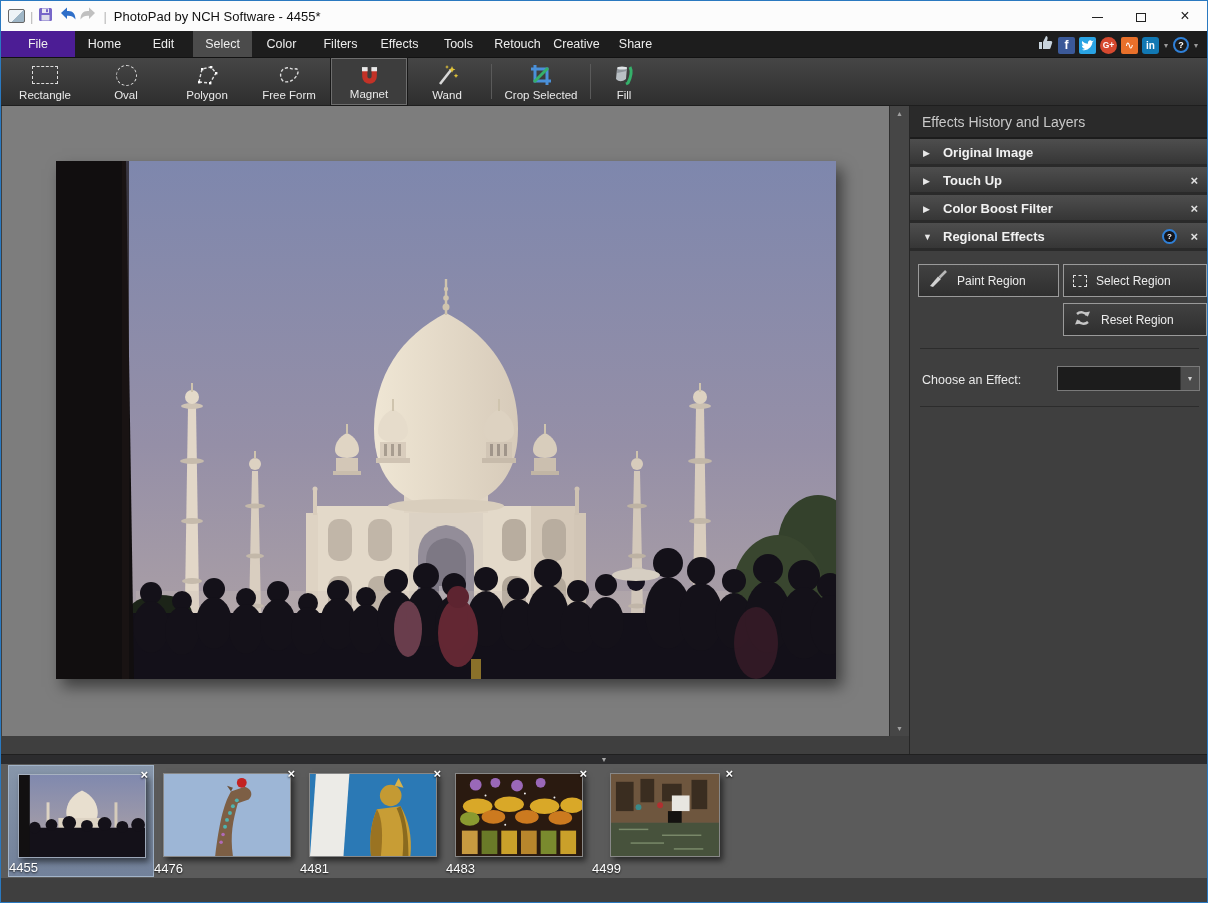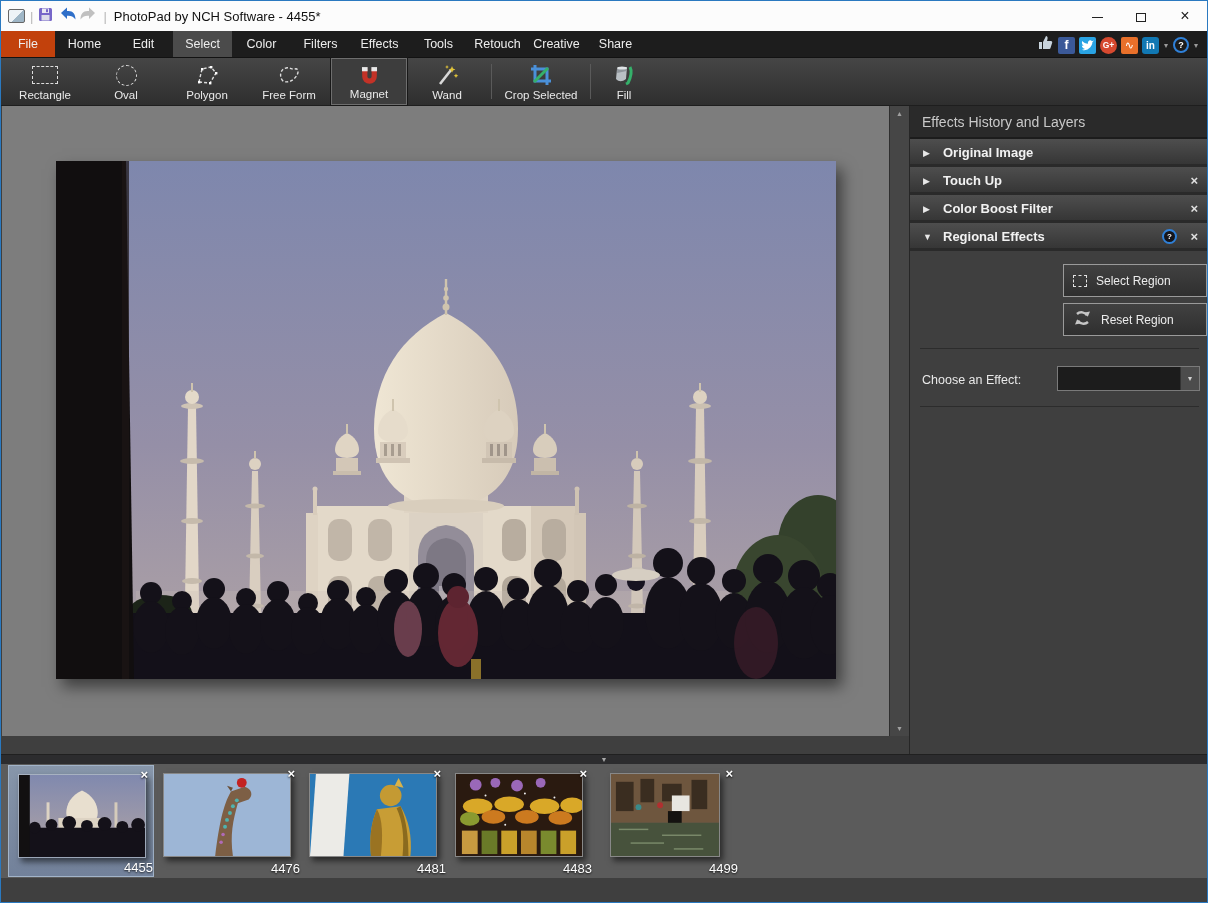--- a/index.html
+++ b/index.html
@@ -10,21 +10,21 @@
 .tbar .sep{color:#b8b8b8;font-size:13px;margin:0 5px}
 .tbar .ttl{font-size:13px;color:#111;margin-left:2px}
 .appico{width:17px;height:14px;border:1px solid #666;background:linear-gradient(135deg,#eef3f7 55%,#9fb6c6 55%);border-radius:2px}
 .wbtn{position:absolute;top:0;height:30px;width:44px;text-align:center;line-height:30px;color:#222;font-size:14px}
 .wbtn.min{right:88px}.wbtn.max{right:44px}.wbtn.cls{right:0}
 .maxbox{display:inline-block;width:10px;height:9px;border:1.2px solid #222;vertical-align:middle}
 .minline{display:inline-block;width:11px;border-top:1.4px solid #222;vertical-align:middle}
 
 .tabs{position:absolute;left:0;top:30px;width:100%;height:27px;background:#1d1d1d;display:flex;border-bottom:1px solid #121212}
 .tab{width:59px;text-align:center;line-height:26px;font-size:12.5px;color:#ededed}
-.tab.file{width:54px;background:#c2410c}
+.tab.file{width:74px;background:#4c1d95}
 .tab.active{background:#4b4b4b}
 .socials{position:absolute;right:8px;top:34px;display:flex;align-items:center;gap:4px}
 .sq{width:17px;height:17px;display:flex;align-items:center;justify-content:center;color:#fff;font-weight:bold;border-radius:2px}
 .sq.fb{background:#3b5998;font-size:12px}
 .sq.tw{background:#29a3e3}
 .sq.gp{background:#d6492f;border-radius:50%;font-size:8.5px}
 .sq.nc{background:#e8702a;font-size:11px;font-weight:normal}
 .sq.li{background:#1178b3;font-size:10px;border-radius:3px}
 .chev{color:#9a9a9a;font-size:8px;padding:0 1px}
 .helpc{width:16px;height:16px;border-radius:50%;border:2px solid #2f80d8;background:#1b1b1b;color:#fff;font-size:9px;font-weight:bold;display:flex;align-items:center;justify-content:center}
@@ -63,21 +63,21 @@
 .chooselb{position:absolute;left:12px;top:262px;font-size:12.5px;color:#e9e9e9;line-height:25px}
 .dd{position:absolute;right:8px;top:260px;width:143px;height:25px;background:#1c1c1c;border:1px solid #7a7a7a}
 .dd .ddval{position:absolute;left:5px;top:0;line-height:23px;font-size:12px;color:#ddd}
 .dd .ddbtn{position:absolute;right:0;top:0;width:19px;height:23px;background:#4c4c4c;border-left:1px solid #333;color:#d0d0d0;font-size:8px;text-align:center;line-height:23px}
 
 .cstrip{position:absolute;left:0;top:753px;width:100%;height:10px;background:#2c2c2e;border-top:1px solid #202020;text-align:center;color:#a8a8a8;font-size:7px;line-height:9px}
 .film{position:absolute;left:0;top:763px;width:100%;height:114px;background:#5b5b5b}
 .tile{position:absolute;top:1px;width:146px;height:112px}
 .tile.sel{background:linear-gradient(#8796aa,#72819a);border:1px solid #a2b4c9}
 .timg{position:absolute;left:9px;top:8px;width:128px;height:84px;border:1px solid rgba(255,255,255,.28);box-shadow:3px 4px 6px rgba(0,0,0,.55);overflow:hidden}
-.tnum{position:absolute;left:0;bottom:1px;width:100%;text-align:right;font-size:13px;color:#fff;text-shadow:0 1px 2px rgba(0,0,0,.8)}
+.tnum{position:absolute;left:0;bottom:1px;width:100%;text-align:left;font-size:13px;color:#fff;text-shadow:0 1px 2px rgba(0,0,0,.8)}
 .tx{position:absolute;top:1px;right:5px;font-size:13px;font-weight:bold;color:#fff;text-shadow:0 1px 2px rgba(0,0,0,.9)}
 
 .sbar{position:absolute;left:0;top:877px;width:100%;height:25px;background:#323233;border-top:1px solid #1f1f1f;color:#d8d8d8;font-size:12px;line-height:23px;padding-left:7px}
 .grip{position:absolute;right:4px;bottom:4px;width:10px;height:10px}
 .grip i{position:absolute;width:2px;height:2px;background:#8d8d8d}
 </style>
 </head>
 <body>
 
 <div class="win">
@@ -417,20 +417,29 @@
       <span class="slb">Color Boost Filter</span>
       <span class="sx">×</span>
     </div>
     <div class="sec">
       <span class="arr">▼</span>
       <span class="slb">Regional Effects</span>
       <span class="shelp">?</span>
       <span class="sx">×</span>
     </div>
 
+    <div class="rbtn" style="left:8px;top:158px;width:141px">
+      <span>
+        <svg width="20" height="18" viewBox="0 0 20 18">
+            <path d="M2 16 L10 6.5 L13 9 L5 17 Z" fill="#d2d2d2"></path>
+            <line x1="11.5" y1="7.5" x2="18" y2="1" stroke="#b8b8b8" stroke-width="2.6"></line>
+          </svg>
+      </span>
+      <span>Paint Region</span>
+    </div>
     <div class="rbtn" style="left:153px;top:158px;width:144px">
       <span class="dashsel"></span>
       <span>Select Region</span>
     </div>
     <div class="rbtn" style="left:153px;top:197px;width:144px">
       <span>
         <svg width="19" height="18" viewBox="0 0 19 18">
             <path d="M4 5 A6.5 6.5 0 0 1 14 6.5" fill="none" stroke="#c6c6c6" stroke-width="2.4"></path>
             <path d="M14.8 7.8 L17 2.6 L11.4 3.4 Z" fill="#c6c6c6"></path>
             <path d="M15 13 A6.5 6.5 0 0 1 5 11.5" fill="none" stroke="#c6c6c6" stroke-width="2.4"></path>

